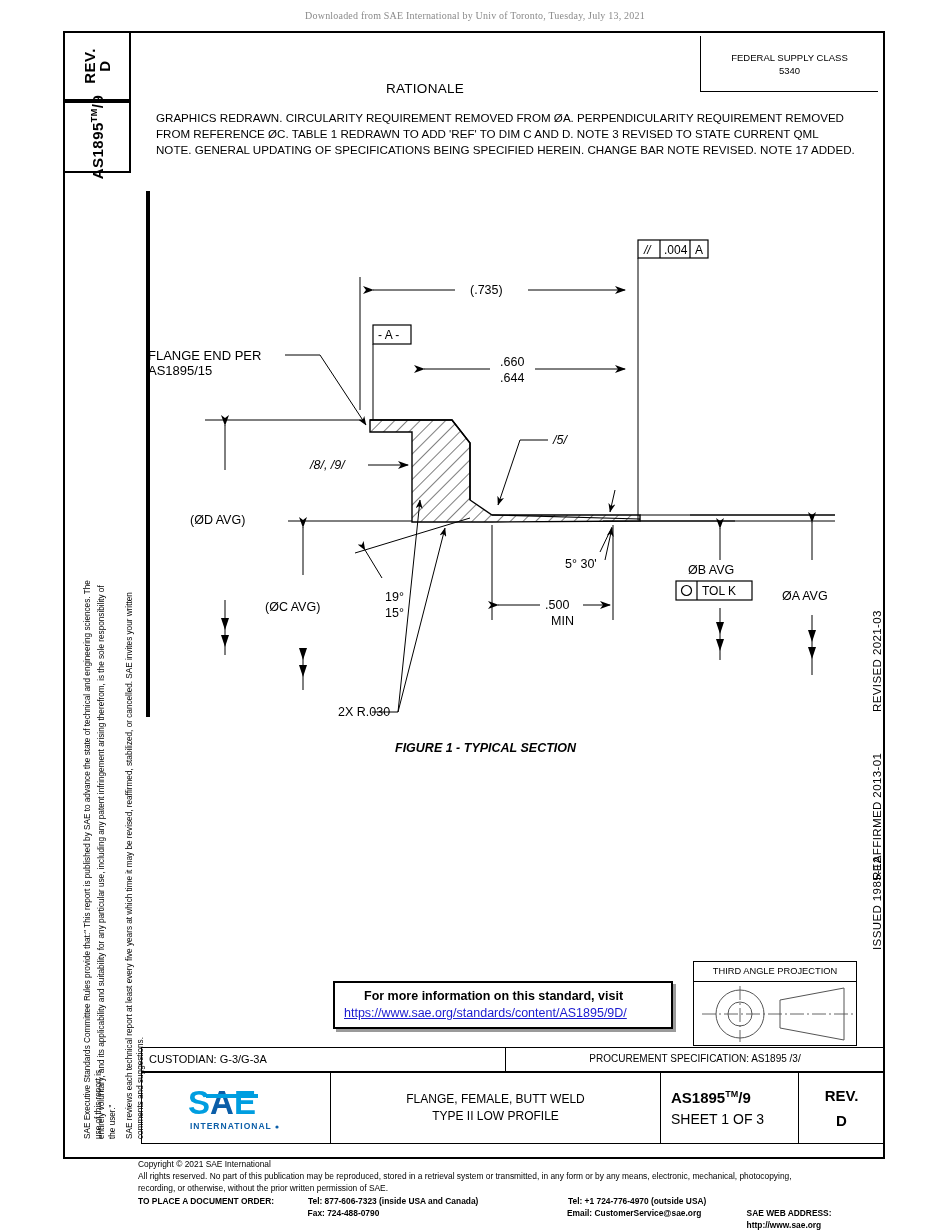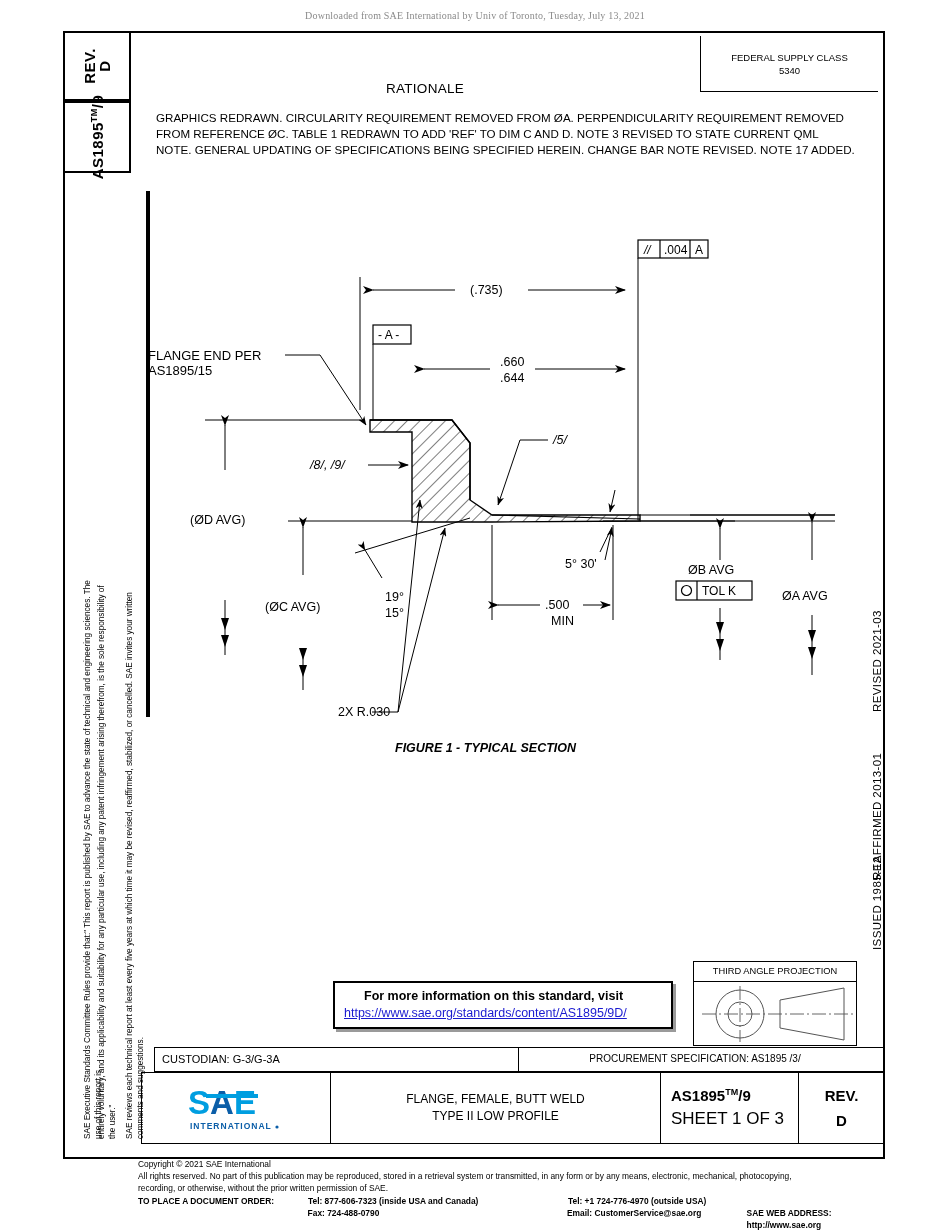--- a/index.html
+++ b/index.html
@@ -27,35 +27,35 @@
   #side4{left:124px;top:1139px;}
   
   .rdate{position:absolute;transform-origin:0 0;transform:rotate(-90deg);white-space:nowrap;
          font-size:11.5px;letter-spacing:.4px;}
   
   #fsc-box{left:700px;top:36px;width:178px;height:56px;border-left:1px solid #000;border-bottom:1.6px solid #000;
            box-sizing:border-box;text-align:center;font-size:9.5px;line-height:1.35;padding-top:16px;}
   #rationale-title{left:145px;top:81px;width:560px;text-align:center;font-size:13.5px;letter-spacing:.3px;}
   #rationale-body{left:156px;top:110px;width:700px;font-size:11.6px;line-height:1.38;}
   
-  #tb-cust{left:154px;top:1047px;width:365px;height:25px;border:1.6px solid #000;box-sizing:border-box;
+  #tb-cust{left:141px;top:1047px;width:365px;height:25px;border:1.6px solid #000;box-sizing:border-box;
            font-size:11px;padding:5px 0 0 7px;}
   #tb-proc{left:506px;top:1047px;width:379px;height:25px;border:1.6px solid #000;border-left:none;
            box-sizing:border-box;font-size:10px;text-align:center;padding-top:5px;}
   #tb-main{left:141px;top:1072px;width:744px;height:72px;border:1.6px solid #000;box-sizing:border-box;display:flex;}
   #tb-logo{width:188px;border-right:1.6px solid #000;display:flex;align-items:center;justify-content:center;}
   #tb-center{flex:1;border-right:1.6px solid #000;display:flex;flex-direction:column;}
   #tb-asname{height:27px;border-bottom:1.6px solid #000;display:flex;align-items:center;justify-content:center;
              font-weight:bold;font-size:16.5px;letter-spacing:.2px;}
   #tb-sub{flex:1;display:flex;flex-direction:column;align-items:center;justify-content:center;
           font-size:12px;line-height:1.45;}
   #tb-num{width:138px;border-right:1.6px solid #000;display:flex;flex-direction:column;
           justify-content:center;padding-left:10px;box-sizing:border-box;}
   #tb-num .n1{font-weight:bold;font-size:15px;}
-  #tb-num .n2{font-size:17px;margin-top:5px;}
+  #tb-num .n2{font-size:14px;margin-top:5px;}
   #tb-rev{width:85px;display:flex;flex-direction:column;align-items:center;justify-content:center;
           font-weight:bold;font-size:15px;line-height:1.7;}
   
   #url-box{left:333px;top:981px;width:340px;height:48px;border:2px solid #000;box-sizing:border-box;
            background:#fff;box-shadow:3px 3px 0 #9a9a9a;padding:6px 0 0 9px;}
   #url-box .l1{font-weight:bold;font-size:12.5px;padding-left:20px;}
   #url-box .l2{font-size:12.5px;color:#1a1ad0;text-decoration:underline;margin-top:3px;}
   
   #tap{left:693px;top:961px;width:164px;height:85px;border:1.4px solid #000;box-sizing:border-box;}
   #tap-title{height:20px;border-bottom:1.4px solid #000;text-align:center;font-size:9.3px;padding-top:4px;

